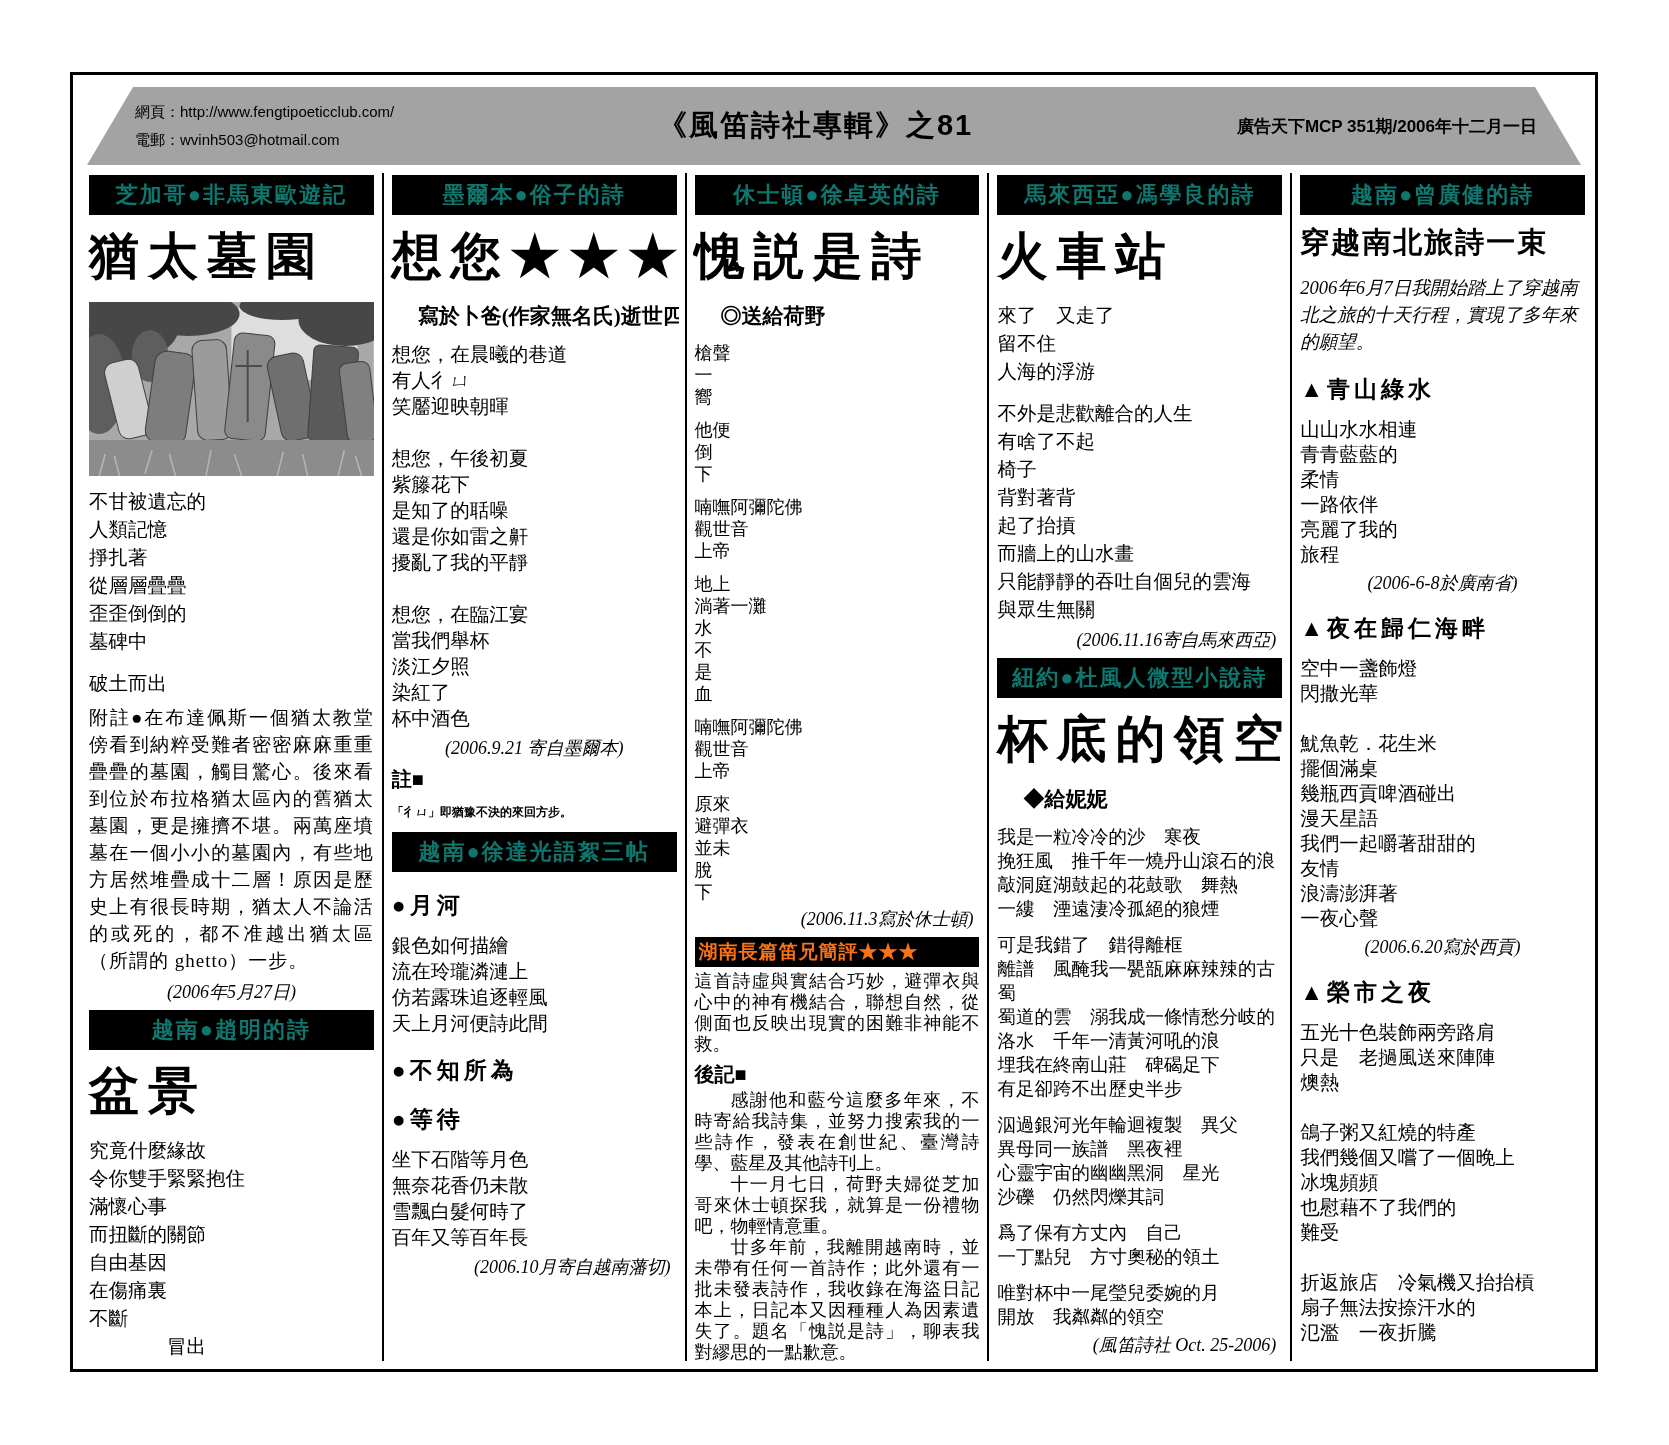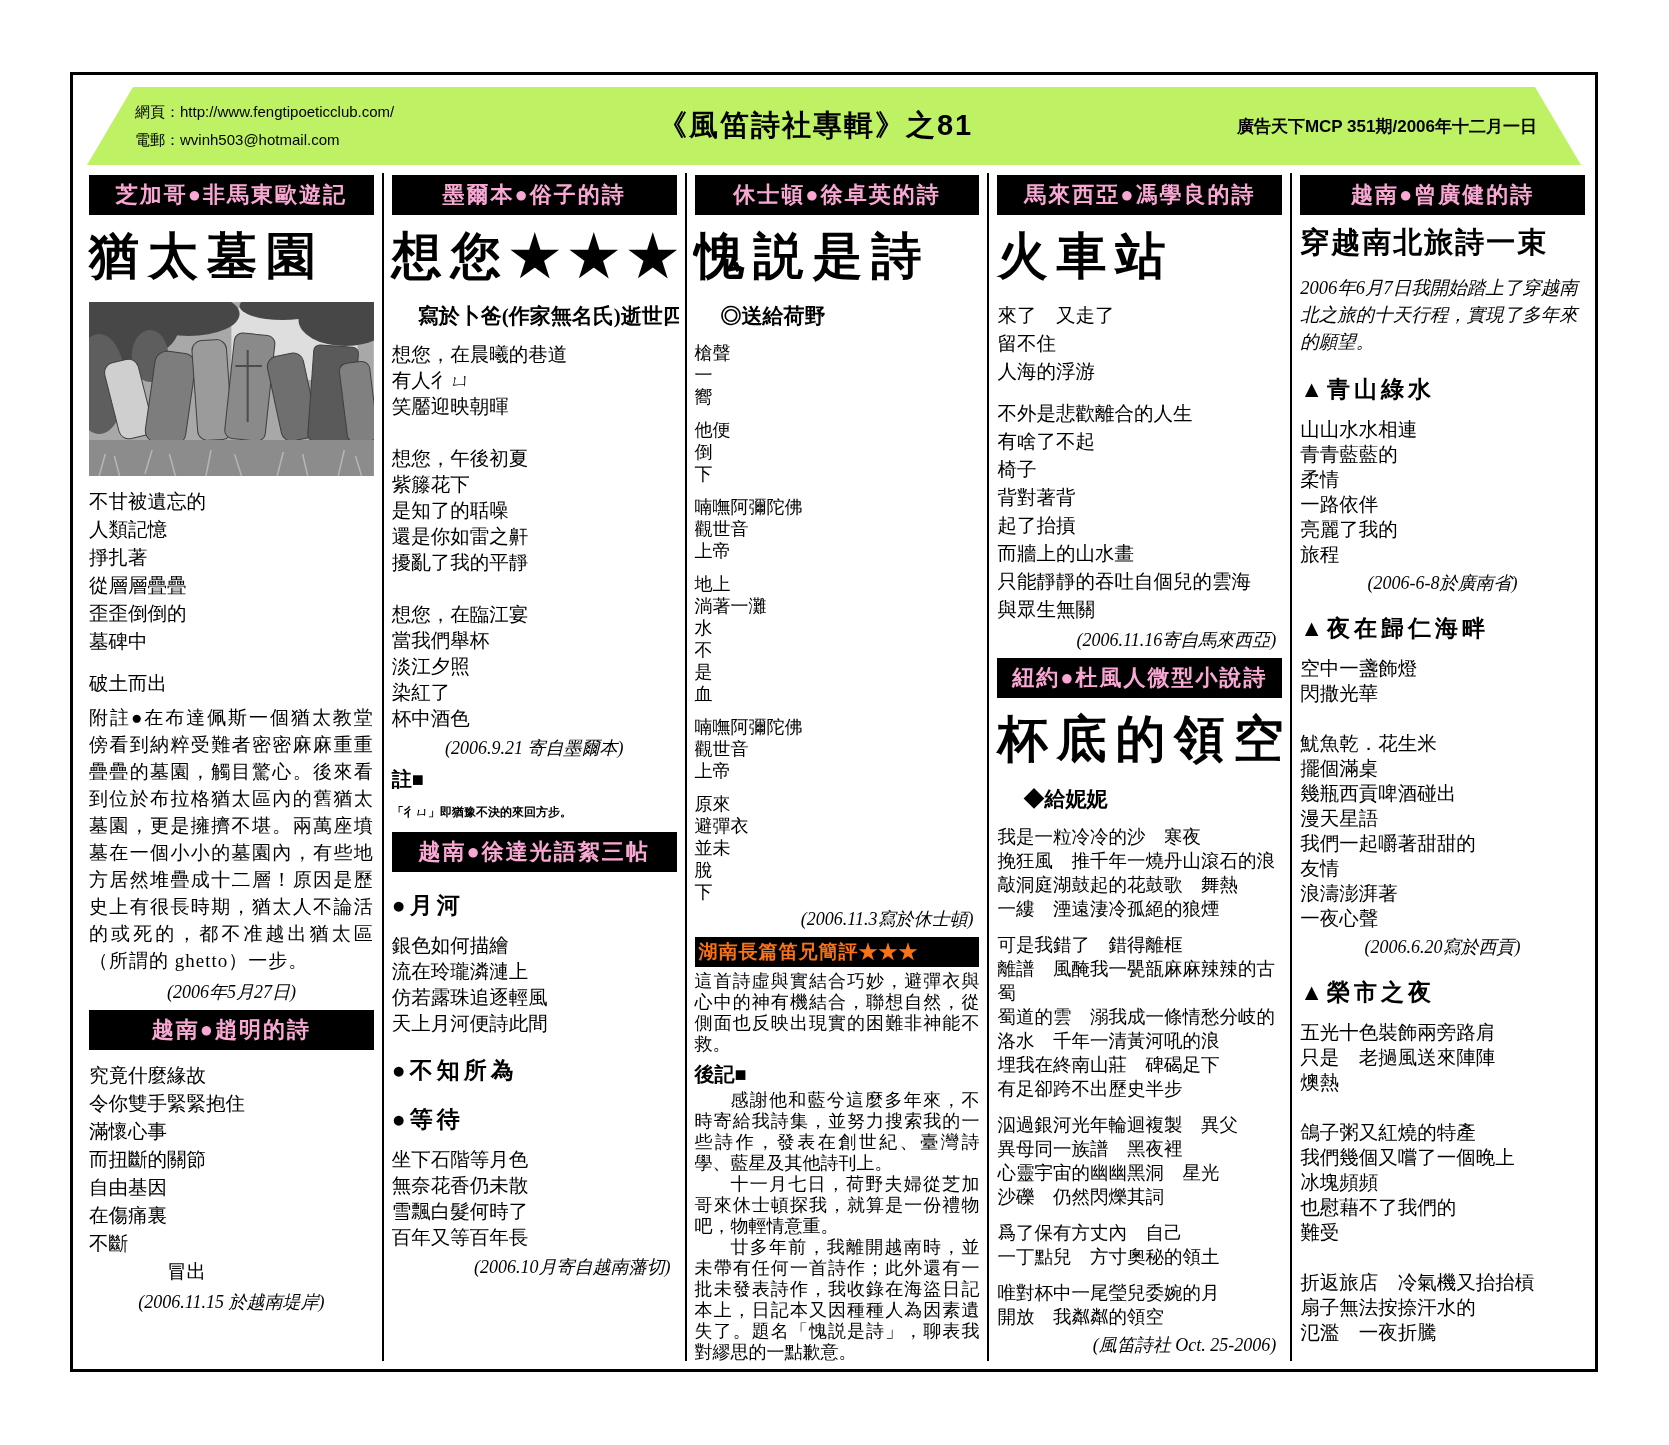--- a/index.html
+++ b/index.html
@@ -3,34 +3,34 @@
 <meta charset="utf-8">
 <style>
   *{box-sizing:border-box;}
   html,body{margin:0;padding:0;}
   body{width:1669px;height:1445px;background:#ffffff;position:relative;
        font-family:"Liberation Serif",serif;color:#000;}
   .frame{position:absolute;left:70px;top:72px;width:1528px;height:1300px;
          border:3px solid #000;background:#fff;}
   
   .masthead{position:absolute;left:14px;top:12px;width:1494px;height:78px;
-            background:#bef264;display:flex;align-items:center;
+            background:#a3a3a3;display:flex;align-items:center;
             clip-path:polygon(46px 0, calc(100% - 46px) 0, 100% 100%, 0 100%);}
   .mh-left{margin-left:48px;font-family:"Liberation Sans",sans-serif;
            font-size:15px;line-height:1.9;}
   .mh-title{flex:1;text-align:center;font-family:"Liberation Sans",sans-serif;
             font-weight:bold;font-size:29px;letter-spacing:2px;white-space:nowrap;}
   .mh-right{margin-right:44px;font-family:"Liberation Sans",sans-serif;
             font-size:17px;font-weight:bold;white-space:nowrap;}
   
   .cols{position:absolute;left:14px;top:98px;width:1500px;bottom:8px;display:flex;}
   .col{flex:1 1 0;overflow:hidden;padding:0 2px;}
   .vsep{flex:0 0 auto;width:2px;background:#000;margin:0 6px;}
   
-  .banner{background:#000;color:#f9a8d4;font-family:"Liberation Sans",sans-serif;
+  .banner{background:#000;color:#0f766e;font-family:"Liberation Sans",sans-serif;
           font-weight:bold;font-size:22px;letter-spacing:2px;text-align:center;
           padding:5px 2px;margin:2px 0 8px;white-space:nowrap;}
   .banner2{background:#000;color:#f97316;font-family:"Liberation Sans",sans-serif;
            font-weight:bold;font-size:19px;letter-spacing:1px;
            padding:2px 4px;margin:4px 0 4px;white-space:nowrap;}
   .title{font-size:50px;font-weight:bold;letter-spacing:9px;margin:8px 0 12px;white-space:nowrap;}
   .title.small{font-size:29px;letter-spacing:2px;}
   .subtitle{font-size:21px;font-weight:bold;margin:0 0 10px;padding-left:26px;white-space:nowrap;}
   .intro{font-style:italic;font-size:18.5px;line-height:27px;margin:0 0 12px;}
   .section{font-size:23px;font-weight:bold;letter-spacing:4px;margin:18px 0 8px;white-space:nowrap;}
@@ -118,20 +118,21 @@
           <div class="pline">掙扎著</div>
           <div class="pline">從層層疊疊</div>
           <div class="pline">歪歪倒倒的</div>
           <div class="pline">墓碑中</div>
           <div class="pline blank"></div>
           <div class="pline">破土而出</div>
         </div>
         <div class="para">附註●在布達佩斯一個猶太教堂傍看到納粹受難者密密麻麻重重疊疊的墓園，觸目驚心。後來看到位於布拉格猶太區內的舊猶太墓園，更是擁擠不堪。兩萬座墳墓在一個小小的墓園內，有些地方居然堆疊成十二層！原因是歷史上有很長時期，猶太人不論活的或死的，都不准越出猶太區（所謂的 ghetto）一步。</div>
         <div class="date center">(2006年5月27日)</div>
         <div class="banner">越南●趙明的詩</div>
+        <div class="title">盆景</div>
         <div class="poem">
           <div class="pline">究竟什麼緣故</div>
           <div class="pline">令你雙手緊緊抱住</div>
           <div class="pline">滿懷心事</div>
           <div class="pline">而扭斷的關節</div>
           <div class="pline">自由基因</div>
           <div class="pline">在傷痛裏</div>
           <div class="pline">不斷</div>
           <div class="pline">　　　　冒出</div>
         </div>

